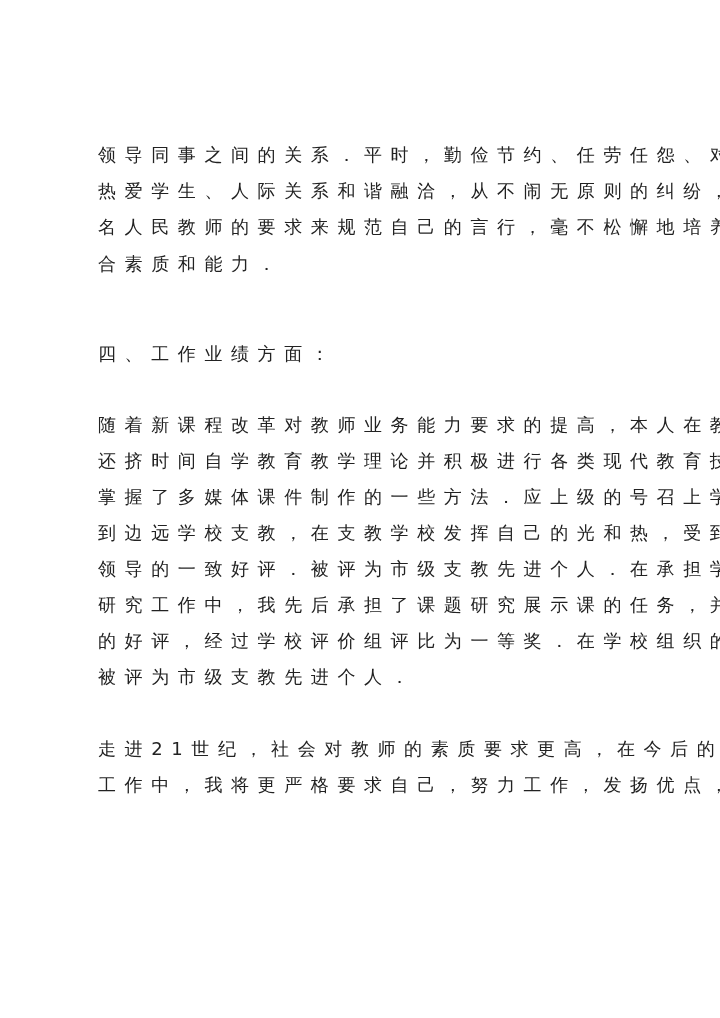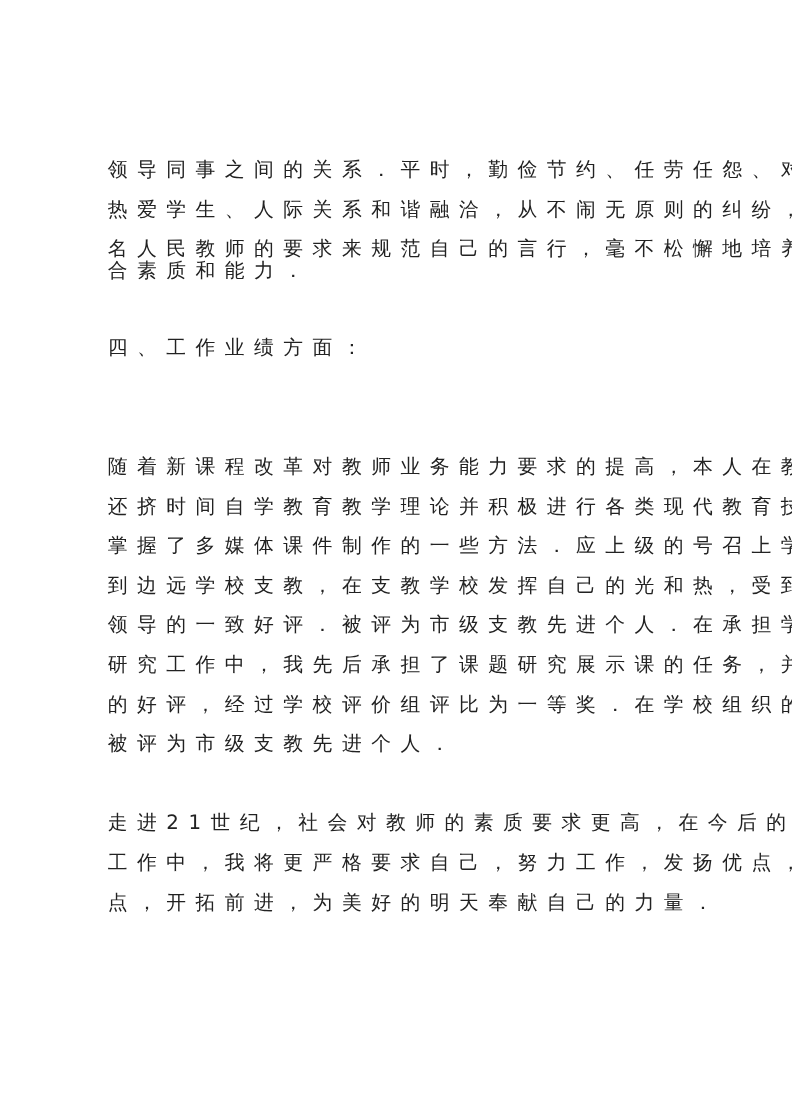--- a/index.html
+++ b/index.html
@@ -17,29 +17,28 @@
   }
 </style>
 </head>
 <body>
 
 <div class="page">
 
   <div class="line" style="top:143px">领导同事之间的关系．平时，勤俭节约、任劳任怨、对人真诚、</div>
   <div class="line" style="top:179px">热爱学生、人际关系和谐融洽，从不闹无原则的纠纷，处处以一</div>
   <div class="line" style="top:215px">名人民教师的要求来规范自己的言行，毫不松懈地培养自己的综</div>
-  <div class="line" style="top:235px">合素质和能力．</div>
+  <div class="line" style="top:252px">合素质和能力．</div>
 
-  <div class="line" style="top:305px">四、工作业绩方面：</div>
+  <div class="line" style="top:342px">四、工作业绩方面：</div>
 
   <div class="line" style="top:413px">随着新课程改革对教师业务能力要求的提高，本人在教学之余，</div>
   <div class="line" style="top:449px">还挤时间自学教育教学理论并积极进行各类现代教育技术培训，</div>
   <div class="line" style="top:485px">掌握了多媒体课件制作的一些方法．应上级的号召上学期我积极</div>
   <div class="line" style="top:521px">到边远学校支教，在支教学校发挥自己的光和热，受到支教学校</div>
   <div class="line" style="top:557px">领导的一致好评．被评为市级支教先进个人．在承担学校的课题</div>
   <div class="line" style="top:593px">研究工作中，我先后承担了课题研究展示课的任务，并受到领导</div>
   <div class="line" style="top:629px">的好评，经过学校评价组评比为一等奖．在学校组织的．青年教</div>
   <div class="line" style="top:665px">被评为市级支教先进个人．</div>
 
   <div class="line" style="top:737px">走进21世纪，社会对教师的素质要求更高，在今后的教育教学</div>
   <div class="line" style="top:773px">工作中，我将更严格要求自己，努力工作，发扬优点，改正缺</div>
-  <div class="line" style="top:809px">点，开拓前进，为美好的明天奉献自己的力量．</div>
 </div>
 
 </body></html>

